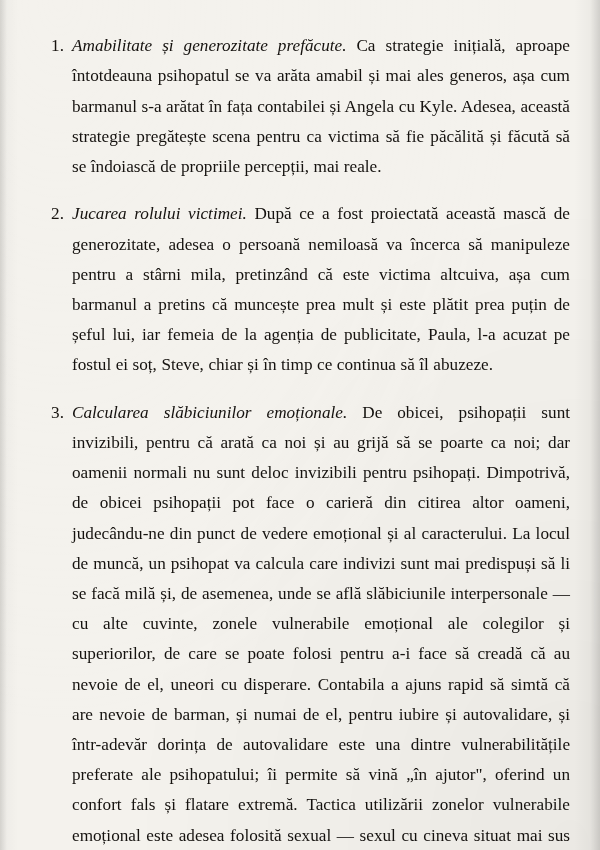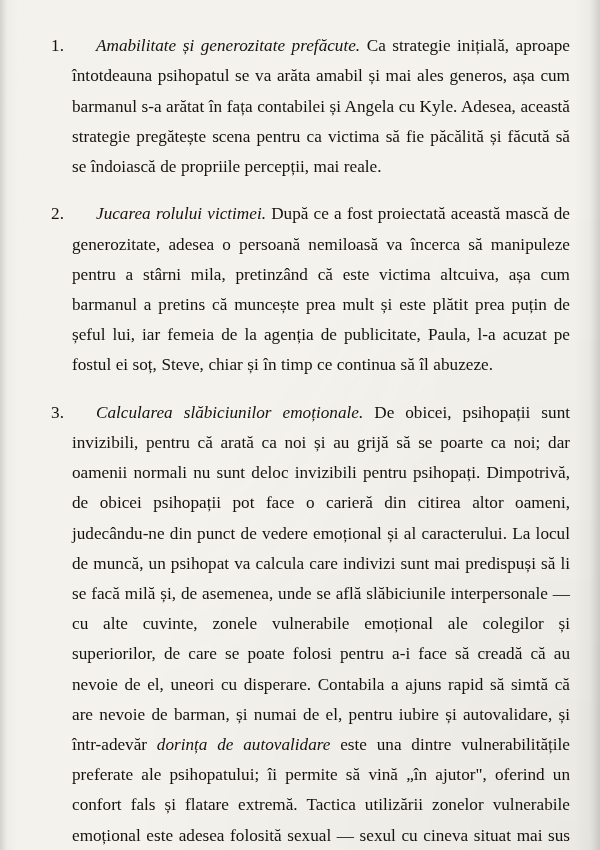--- a/index.html
+++ b/index.html
@@ -48,24 +48,22 @@
   .para {
     font-size: 17.2px;
     line-height: 30.2px;
     text-align: justify;
     text-justify: inter-word;
     hyphens: none;
     word-spacing: 0.2px;
   }
   .para .lead {
     font-style: italic;
-    margin-left: 24px;
   }
   .para .emph {
-    font-style: italic;
   }
   
   .grain {
     position: absolute;
     inset: 0;
     pointer-events: none;
     background:
       radial-gradient(ellipse at 10% 0%, rgba(255,255,255,0.35), rgba(255,255,255,0) 60%),
       radial-gradient(ellipse at 95% 100%, rgba(0,0,0,0.045), rgba(0,0,0,0) 55%);
     mix-blend-mode: multiply;

